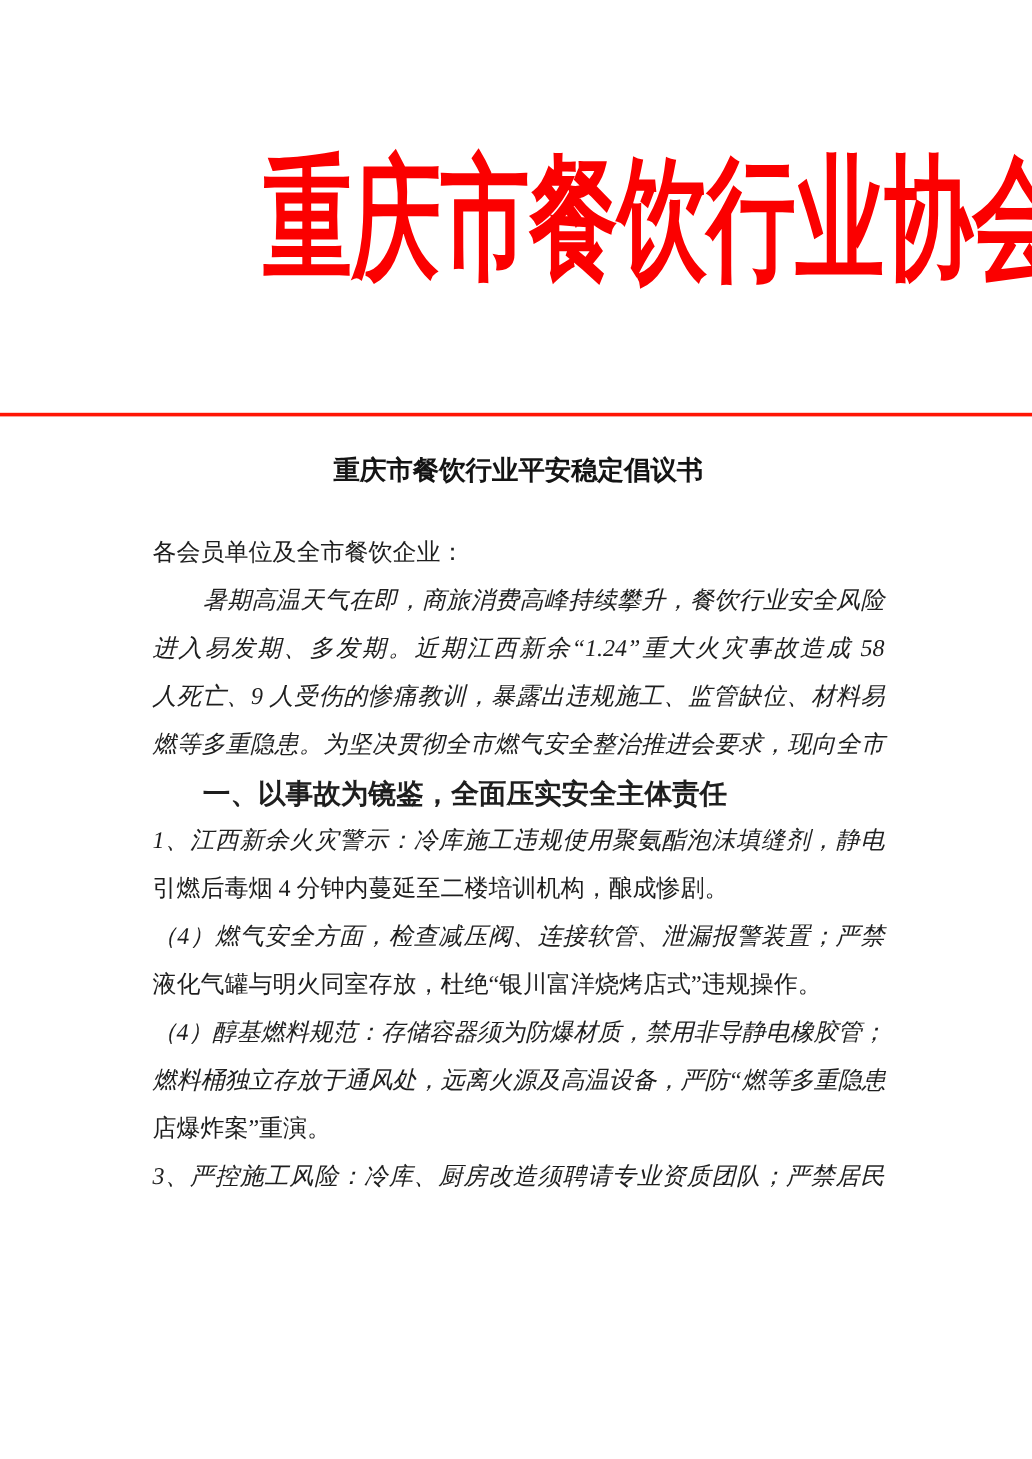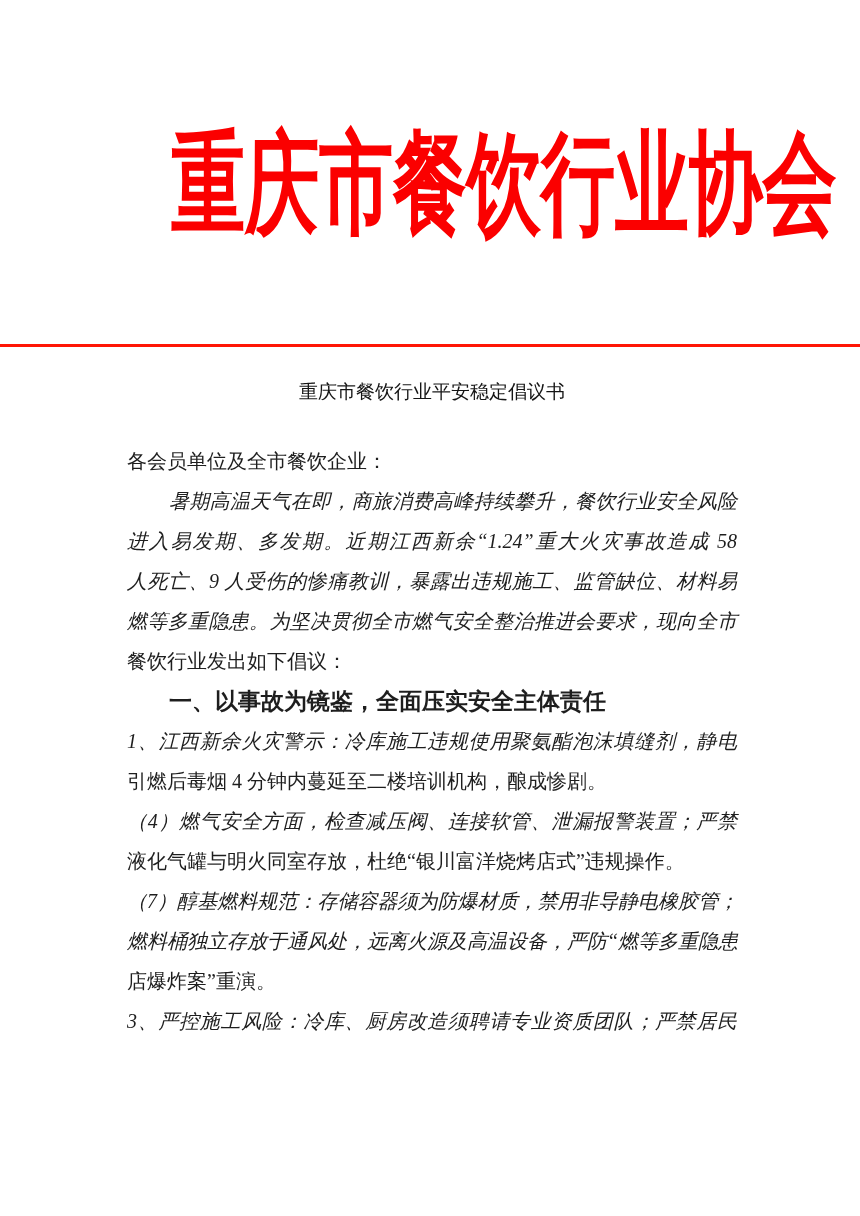--- a/index.html
+++ b/index.html
@@ -13,20 +13,21 @@
     position:relative;
     width:860px;height:1216px;
     background:#ffffff;
     overflow:hidden;
     font-family:"Liberation Serif","DejaVu Serif",serif;
     color:var(--body-text);
   }
   .letterhead{
     position:absolute;top:118px;left:0;width:804px;
     text-align:center;
+    padding-left:48px;
   }
   .letterhead .org{
     display:inline-block;
     font-family:"Liberation Serif","DejaVu Serif",serif;
     font-weight:700;
     font-size:112px;
     line-height:1.18;
     color:var(--letterhead-red);
     white-space:nowrap;
     transform:scaleX(0.66);
@@ -34,22 +35,22 @@
   }
   .red-rule{
     position:absolute;top:344px;left:0;
     width:860px;height:3px;
     background:var(--rule-red);
   }
   .doc-title{
     position:absolute;top:377px;left:127px;width:610px;
     text-align:center;
     font-family:"Liberation Sans","DejaVu Sans",sans-serif;
-    font-weight:400;
-    font-size:19px;
+    font-weight:700;
+    font-size:22px;
     line-height:30px;
     color:var(--title-text);
     white-space:nowrap;
   }
   .doc-body{
     position:absolute;top:441px;left:127px;width:610px;
     font-size:20px;
   }
   .line{
     height:40px;
@@ -82,25 +83,24 @@
   <div class="red-rule"></div>
 
   <div class="doc-title">重庆市餐饮行业平安稳定倡议书</div>
 
   <div class="doc-body">
       <div class="line">各会员单位及全市餐饮企业：</div>
       <div class="line justify indent">暑期高温天气在即，商旅消费高峰持续攀升，餐饮行业安全风险</div>
       <div class="line justify">进入易发期、多发期。近期江西新余“1.24”重大火灾事故造成 58</div>
       <div class="line justify">人死亡、9 人受伤的惨痛教训，暴露出违规施工、监管缺位、材料易</div>
       <div class="line justify">燃等多重隐患。为坚决贯彻全市燃气安全整治推进会要求，现向全市</div>
-      <div class="line">餐饮行业发出如下倡议：</div>
       <div class="line indent bold">一、以事故为镜鉴，全面压实安全主体责任</div>
       <div class="line justify">1、江西新余火灾警示：冷库施工违规使用聚氨酯泡沫填缝剂，静电</div>
       <div class="line">引燃后毒烟 4 分钟内蔓延至二楼培训机构，酿成惨剧。</div>
       <div class="line justify">（4）燃气安全方面，检查减压阀、连接软管、泄漏报警装置；严禁</div>
       <div class="line">液化气罐与明火同室存放，杜绝“银川富洋烧烤店式”违规操作。</div>
-      <div class="line justify tight">（7）醇基燃料规范：存储容器须为防爆材质，禁用非导静电橡胶管；</div>
+      <div class="line justify tight">（4）醇基燃料规范：存储容器须为防爆材质，禁用非导静电橡胶管；</div>
       <div class="line justify">燃料桶独立存放于通风处，远离火源及高温设备，严防“燃等多重隐患</div>
       <div class="line">店爆炸案”重演。</div>
       <div class="line justify">3、严控施工风险：冷库、厨房改造须聘请专业资质团队；严禁居民</div>
     </div>
 
 </div>
 
 </body></html>

